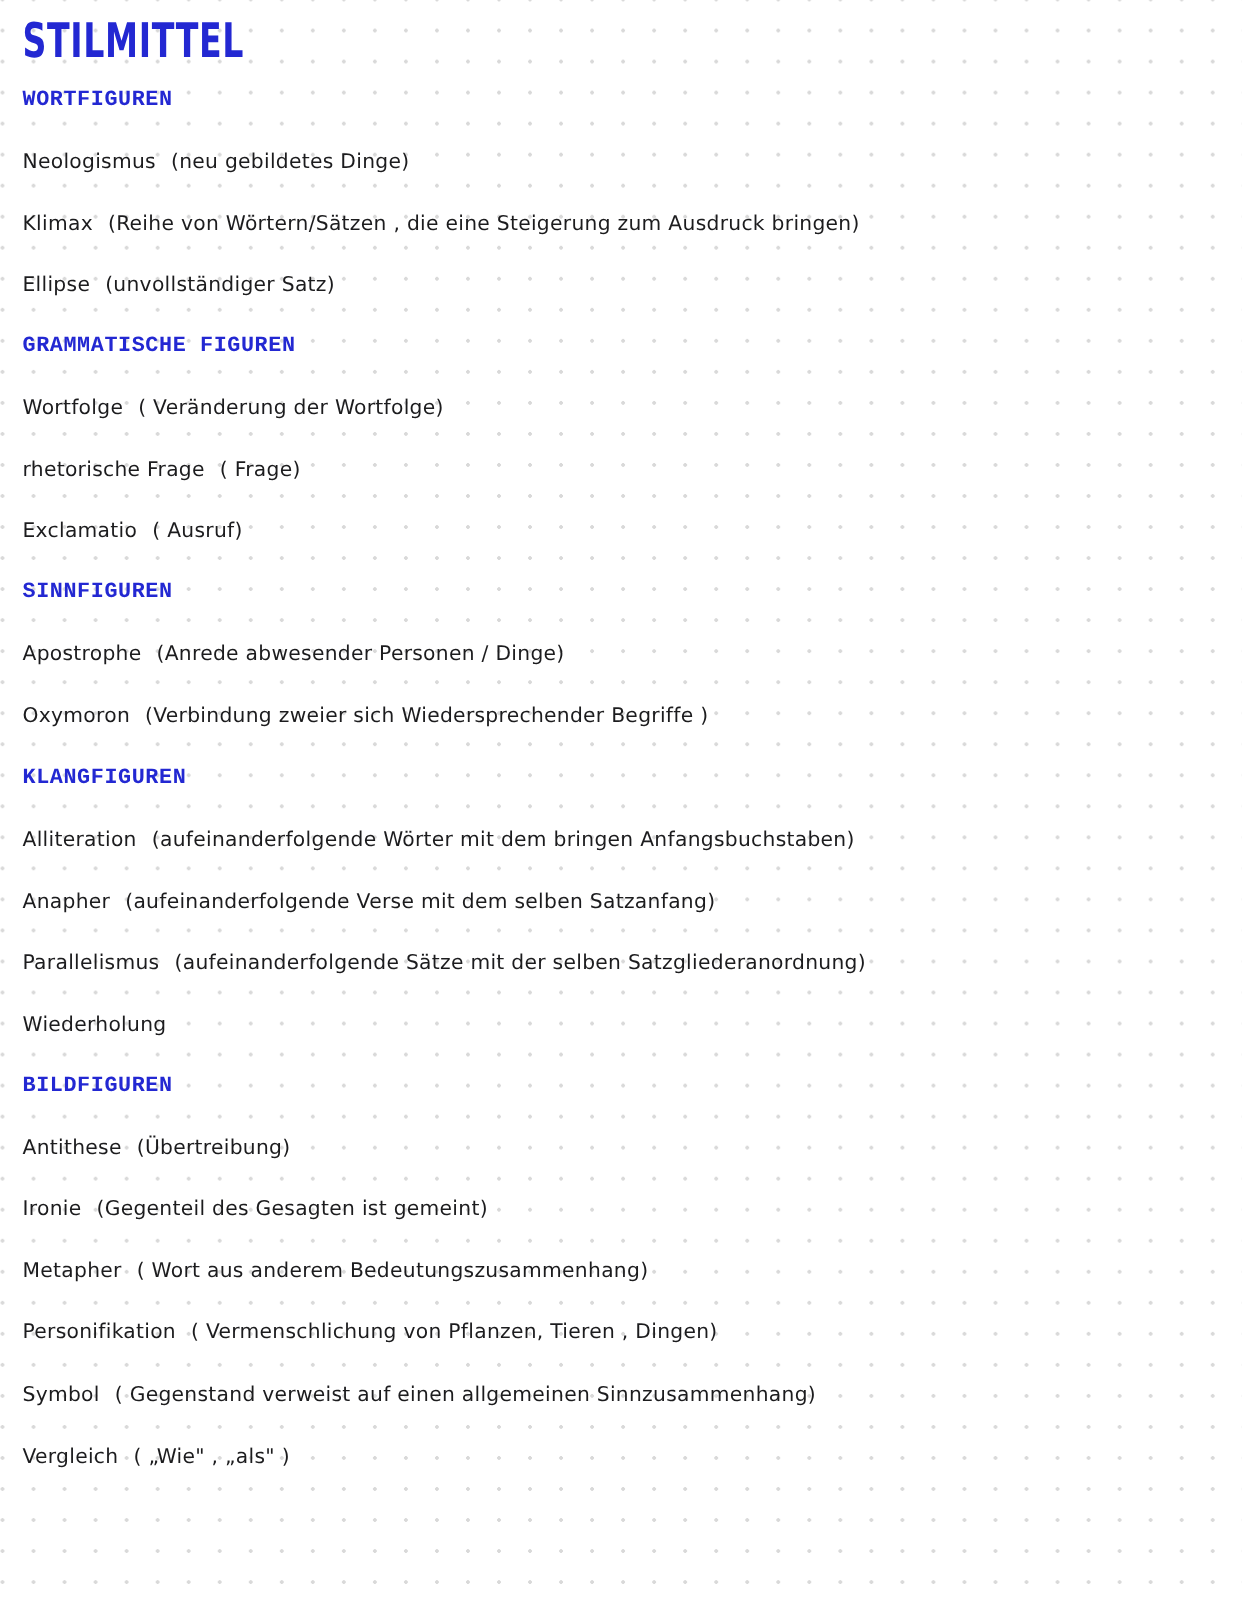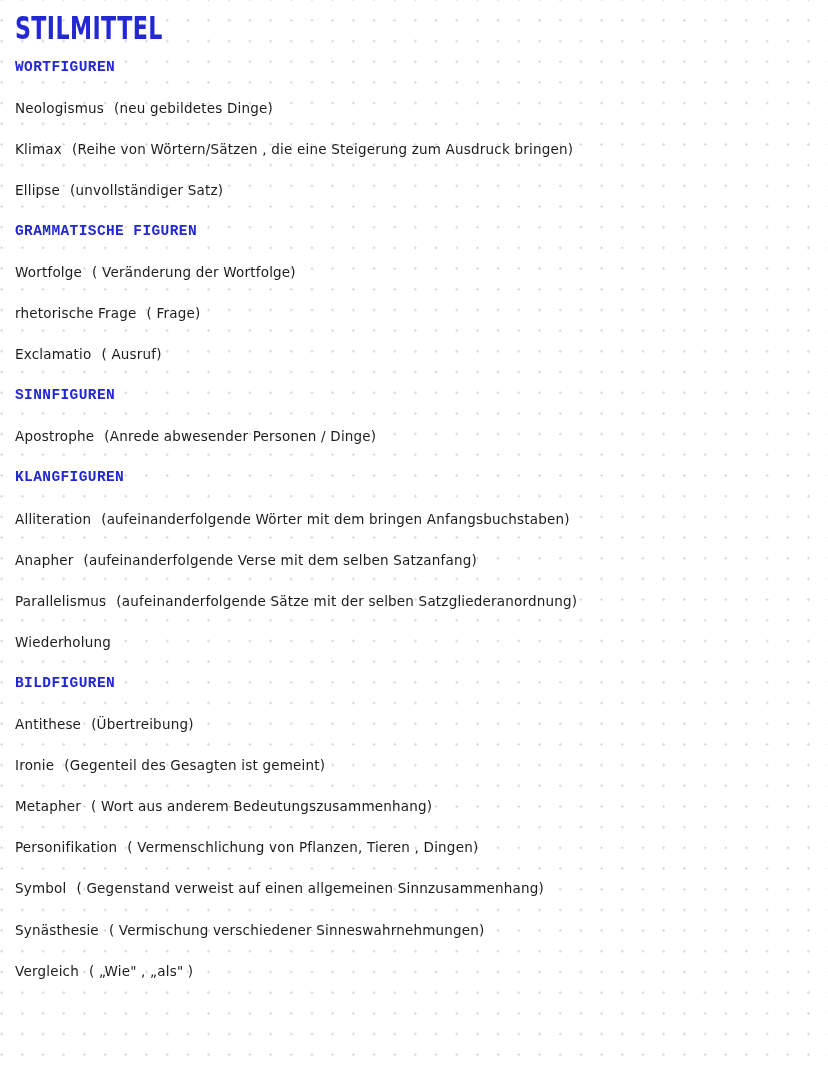--- a/index.html
+++ b/index.html
@@ -90,20 +90,24 @@
       </div>
       <div class="row line">
         <span class="term">Exclamatio</span>
         <span class="def">( Ausruf)</span>
       </div>
       <div class="row heading">SINNFIGUREN</div>
       <div class="row line">
         <span class="term">Apostrophe</span>
         <span class="def">(Anrede abwesender Personen / Dinge)</span>
       </div>
+      <div class="row line">
+        <span class="term">Oxymoron</span>
+        <span class="def">(Verbindung zweier sich Wiedersprechender Begriffe )</span>
+      </div>
       <div class="row heading">KLANGFIGUREN</div>
       <div class="row line">
         <span class="term">Alliteration</span>
         <span class="def">(aufeinanderfolgende Wörter mit dem bringen Anfangsbuchstaben)</span>
       </div>
       <div class="row line">
         <span class="term">Anapher</span>
         <span class="def">(aufeinanderfolgende Verse mit dem selben Satzanfang)</span>
       </div>
       <div class="row line">
@@ -128,21 +132,17 @@
       </div>
       <div class="row line">
         <span class="term">Personifikation</span>
         <span class="def">( Vermenschlichung von Pflanzen, Tieren , Dingen)</span>
       </div>
       <div class="row line">
         <span class="term">Symbol</span>
         <span class="def">( Gegenstand verweist auf einen allgemeinen Sinnzusammenhang)</span>
       </div>
       <div class="row line">
-        <span class="term">Synästhesie</span>
-        <span class="def">( Vermischung verschiedener Sinneswahrnehmungen)</span>
-      </div>
-      <div class="row line">
         <span class="term">Vergleich</span>
         <span class="def">( „Wie" , „als" )</span>
       </div>
     </div>
 </div>
 
 </body></html>

